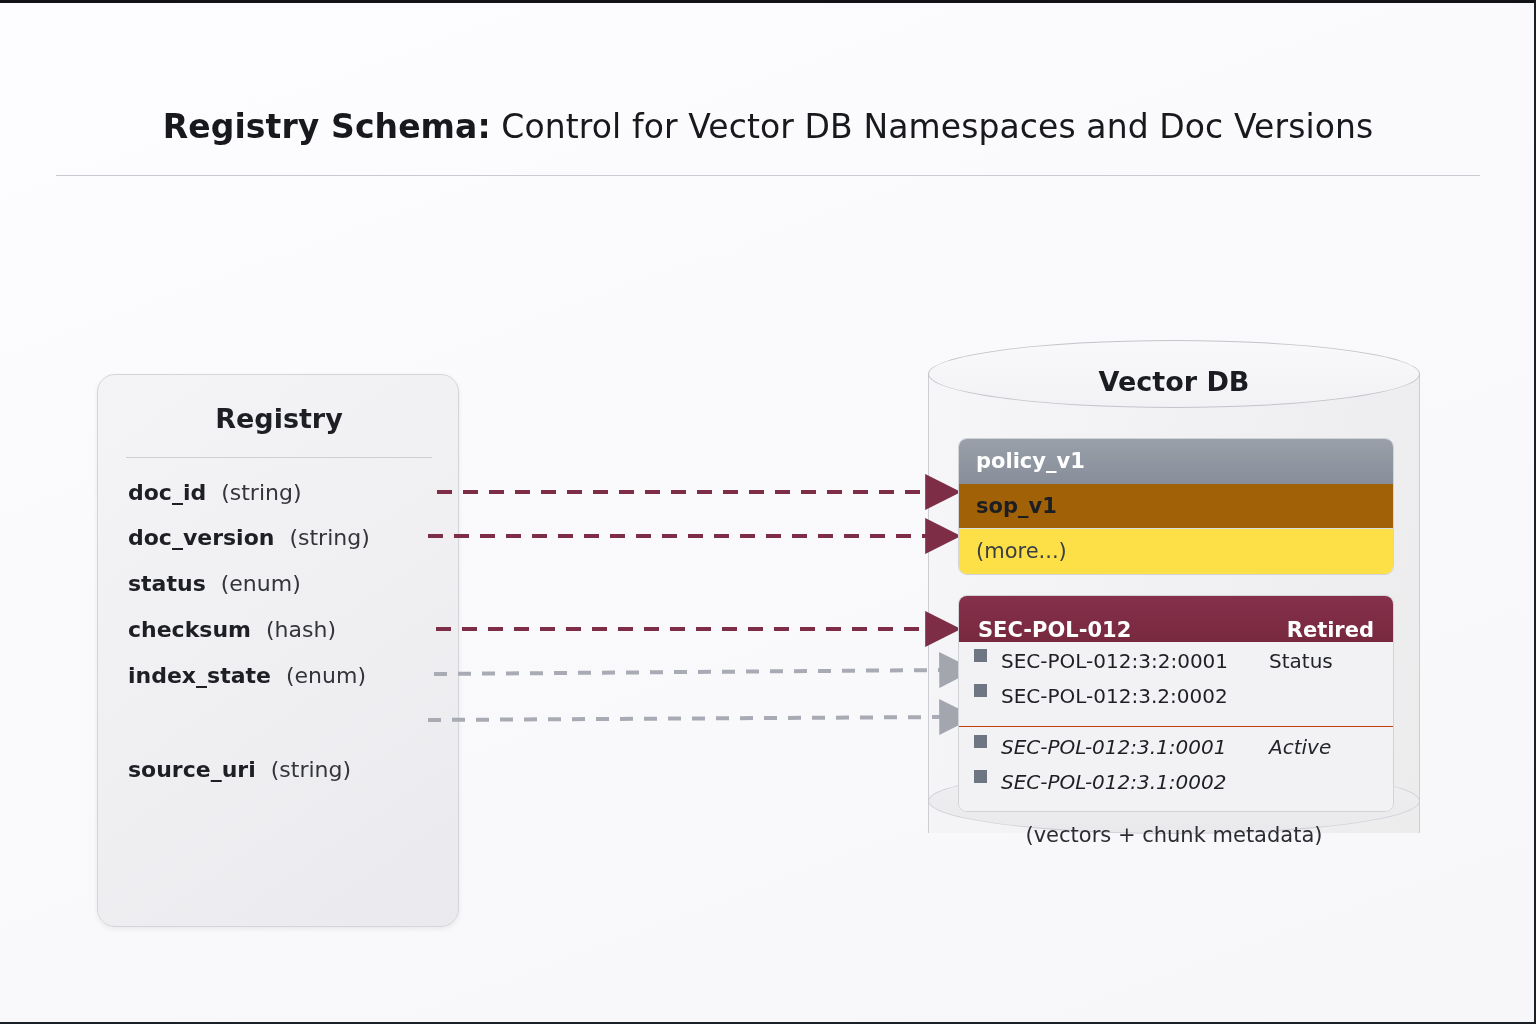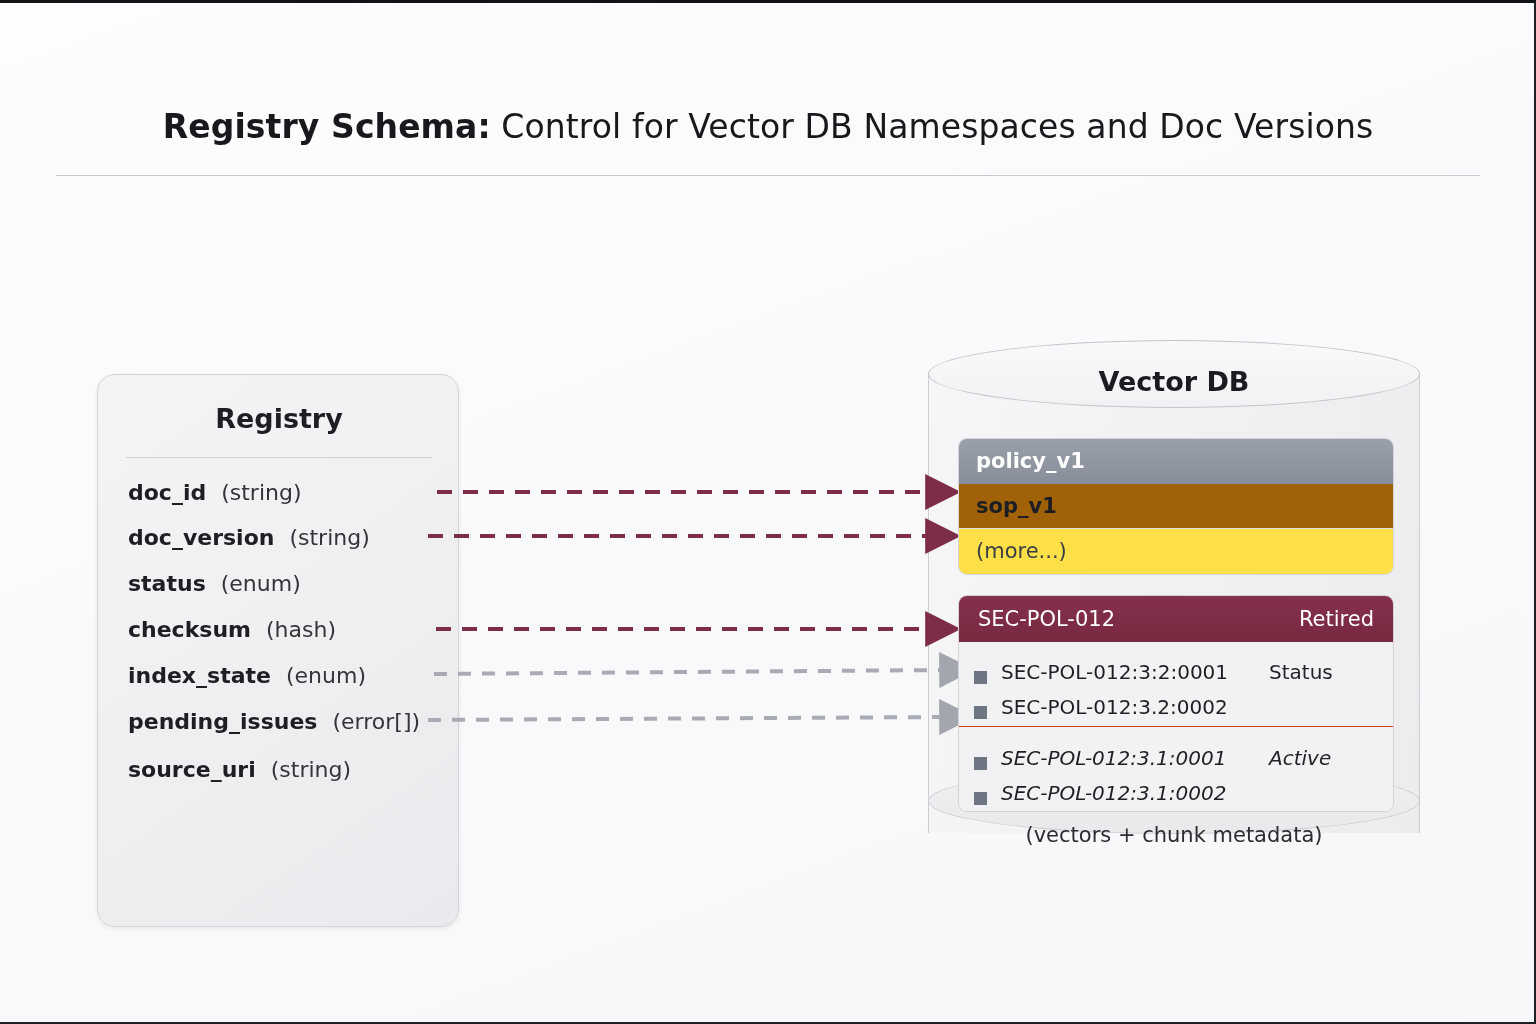--- a/index.html
+++ b/index.html
@@ -204,44 +204,44 @@
     border: 1px solid #d2d3d9;
     background: #f3f3f5;
     box-sizing: border-box;
     z-index: 5;
   }
   #doc-header {
     height: 46px;
     background: linear-gradient(180deg, #86304c 0%, #77293f 100%);
     color: #ffffff;
     display: flex;
-    align-items: center;
+    align-items: flex-end;
     justify-content: space-between;
     padding: 0 19px;
     font-size: 21px;
-    font-weight: normal;
+    font-weight: bold;
     box-sizing: border-box;
     gap: 28px;
   }
   .chunk-group {
     background: #f2f2f4;
   }
   .chunk-group.second {
     border-top: 1px solid #c2410c;
     padding-top: 8px;
     padding-bottom: 6px;
     font-style: italic;
   }
   .chunk-group.first {
     padding-top: 7px;
     padding-bottom: 7px;
   }
   .chunk-row {
     display: flex;
-    align-items: flex-end;
+    align-items: flex-start;
     height: 35px;
     padding-left: 15px;
     font-size: 20px;
     color: #1d1f24;
     position: relative;
   }
   .chunk-bullet {
     width: 13px;
     height: 13px;
     background: #6e7683;
@@ -334,24 +334,20 @@
       <span class="fname">status</span>
       <span class="ftype">(enum)</span>
     </div>
     <div class="reg-field" style="top:242px">
       <span class="fname">checksum</span>
       <span class="ftype">(hash)</span>
     </div>
     <div class="reg-field" style="top:288px">
       <span class="fname">index_state</span>
       <span class="ftype">(enum)</span>
-    </div>
-    <div class="reg-field" style="top:334px">
-      <span class="fname">pending_issues</span>
-      <span class="ftype">(error[])</span>
     </div>
     <div class="reg-field" style="top:382px">
       <span class="fname">source_uri</span>
       <span class="ftype">(string)</span>
     </div>
   </div>
 
   <div id="cylinder">
     <div id="cyl-body"></div>
     <div id="cyl-bottom"></div>

